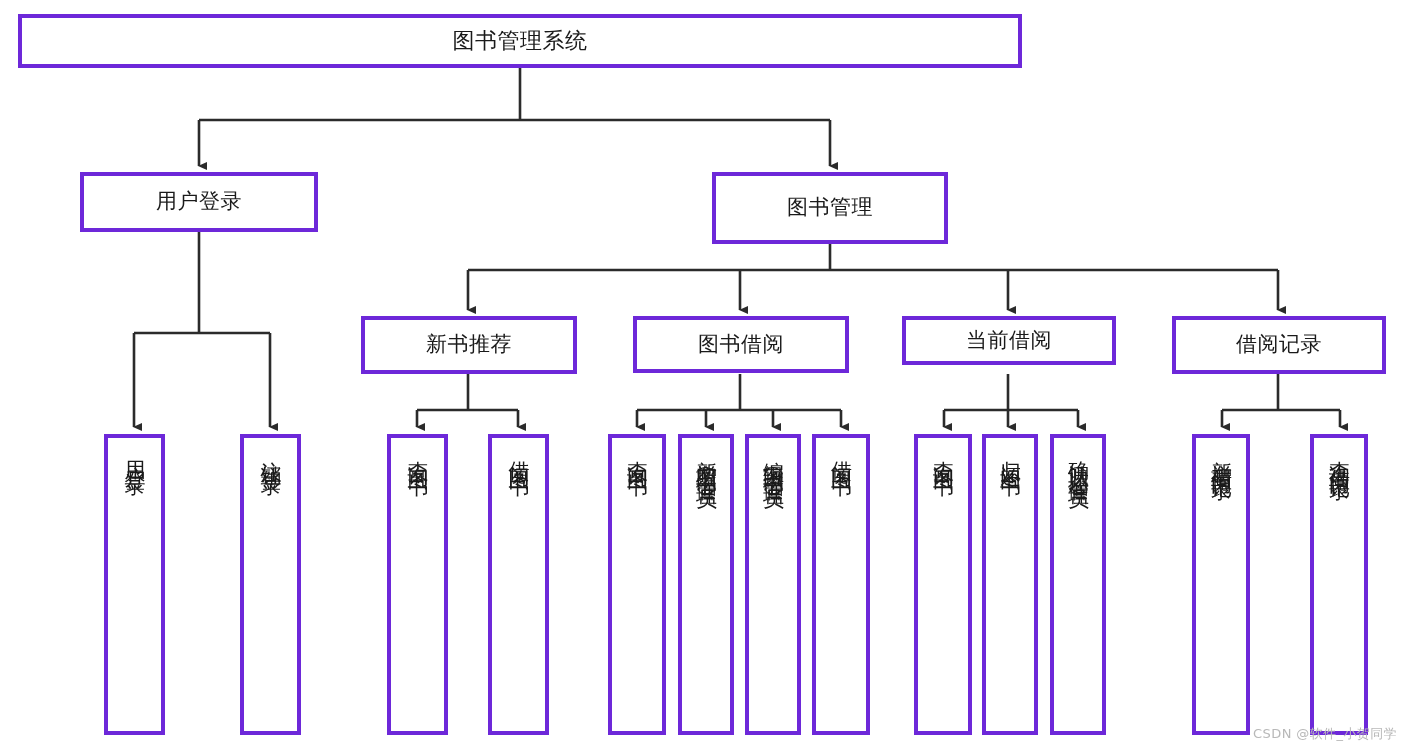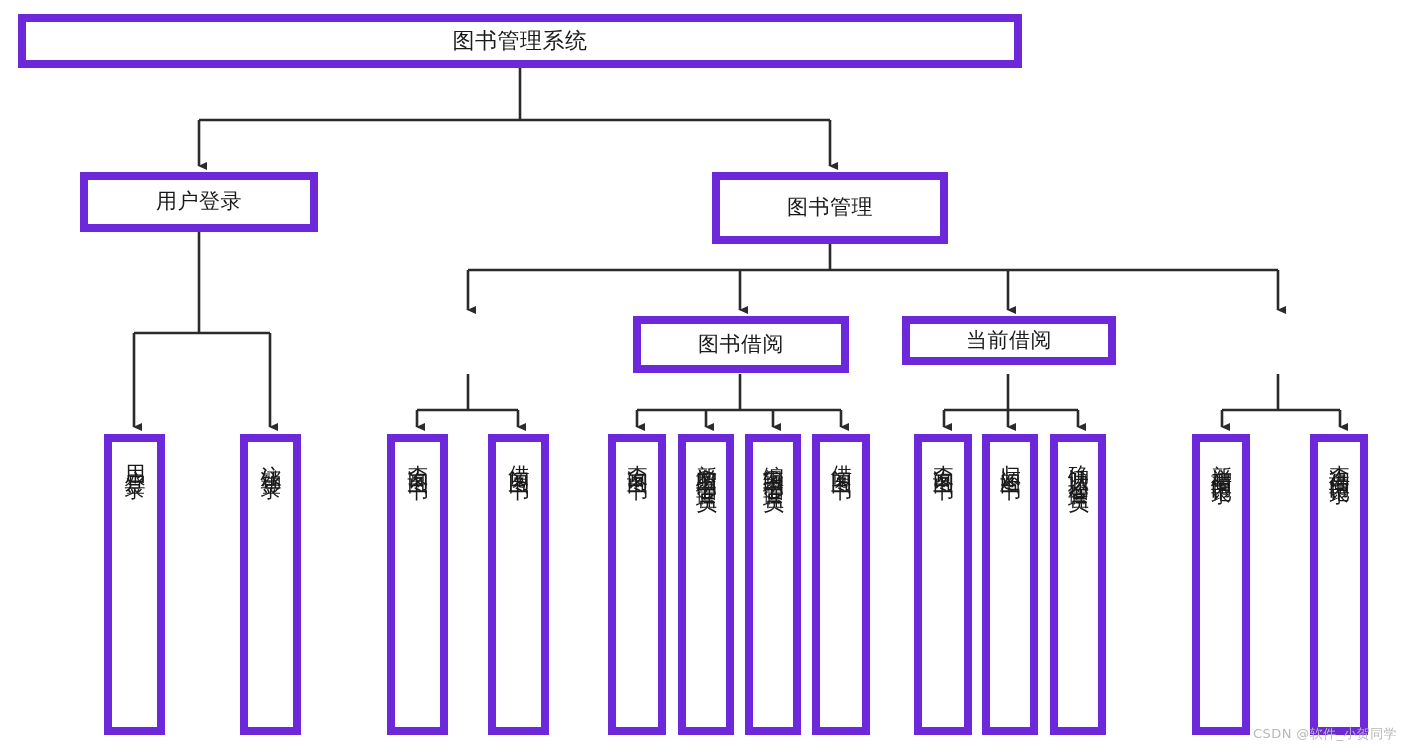--- a/index.html
+++ b/index.html
@@ -23,21 +23,21 @@
     left: 0;
     top: 0;
     width: 1405px;
     height: 747px;
     pointer-events: none;
   }
   .node {
     position: absolute;
     box-sizing: border-box;
     background: #ffffff;
-    border: 8px solid #6d28d9;
+    border: 4px solid #6d28d9;
     display: flex;
     align-items: center;
     justify-content: center;
     color: #1a1a1a;
   }
   .node .label {
     display: block;
     text-align: center;
     line-height: 1.12;
   }
@@ -140,26 +140,32 @@
     <span class="label">图书管理系统</span>
   </div>
 
   <div class="node horiz" style="left:80px; top:172px; width:238px; height:60px;">
     <span class="label">用户登录</span>
   </div>
   <div class="node horiz" style="left:712px; top:172px; width:236px; height:72px;">
     <span class="label">图书管理</span>
   </div>
 
+  <div class="node horiz" style="left:361px; top:316px; width:216px; height:58px;">
+    <span class="label">新书推荐</span>
+  </div>
   <div class="node horiz" style="left:633px; top:316px; width:216px; height:57px;">
     <span class="label">图书借阅</span>
   </div>
   <div class="node horiz" style="left:902px; top:316px; width:214px; height:49px;">
     <span class="label">当前借阅</span>
   </div>
+  <div class="node horiz" style="left:1172px; top:316px; width:214px; height:58px;">
+    <span class="label">借阅记录</span>
+  </div>
 
   <div class="node vert" style="left:104px; top:434px; width:61px; height:301px;">
     <span class="label">用户登录</span>
   </div>
   <div class="node vert" style="left:240px; top:434px; width:61px; height:301px;">
     <span class="label">注销登录</span>
   </div>
 
   <div class="node vert" style="left:387px; top:434px; width:61px; height:301px;">
     <span class="label">查询图书</span>

